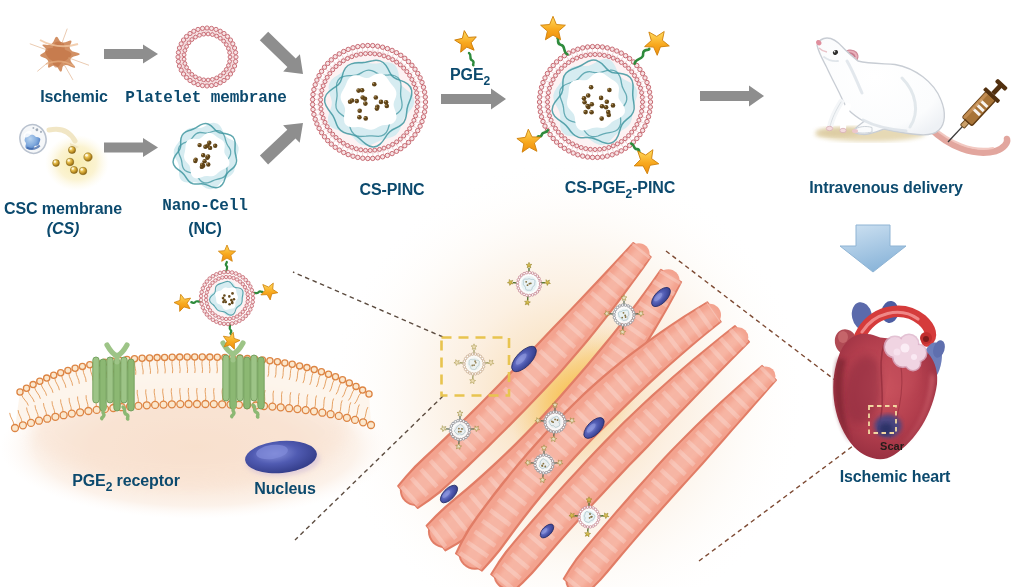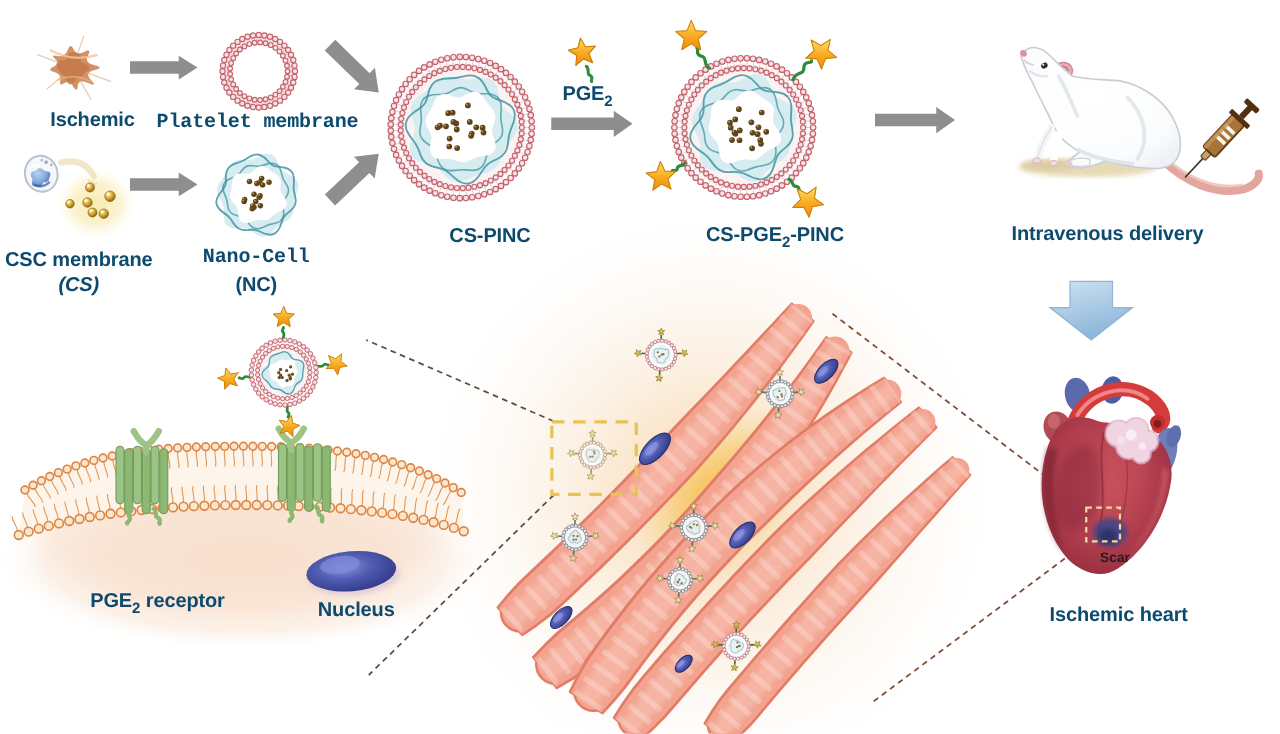--- a/index.html
+++ b/index.html
@@ -1609,14 +1609,14 @@
   <div class="lbl" style="left:63px;top:229px;font-style:italic;">(CS)</div>
   <div class="lbl" style="left:205px;top:206px;font-family:Liberation Mono, monospace;">Nano-Cell</div>
   <div class="lbl" style="left:205px;top:229px;">(NC)</div>
   <div class="lbl" style="left:392px;top:190px;">CS-PINC</div>
   <div class="lbl" style="left:470px;top:77px;"><span>PGE</span><sub>2</sub></div>
   <div class="lbl" style="left:601px;top:190px;margin-left:19px;"><span>CS-PGE</span><sub>2</sub><span>-PINC</span></div>
   <div class="lbl" style="left:886px;top:188px;">Intravenous delivery</div>
   <div class="lbl" style="left:126px;top:436px;margin-top:47px;"><span>PGE</span><sub>2</sub><span> receptor</span></div>
   <div class="lbl" style="left:285px;top:489px;">Nucleus</div>
   <div class="lbl lbl-small" style="left:892px;top:447px;">Scar</div>
-  <div class="lbl" style="left:895px;top:493px;">Ischemic heart</div>
+  <div class="lbl" style="left:895px;top:477px;">Ischemic heart</div>
 </div>
 
 </body></html>

